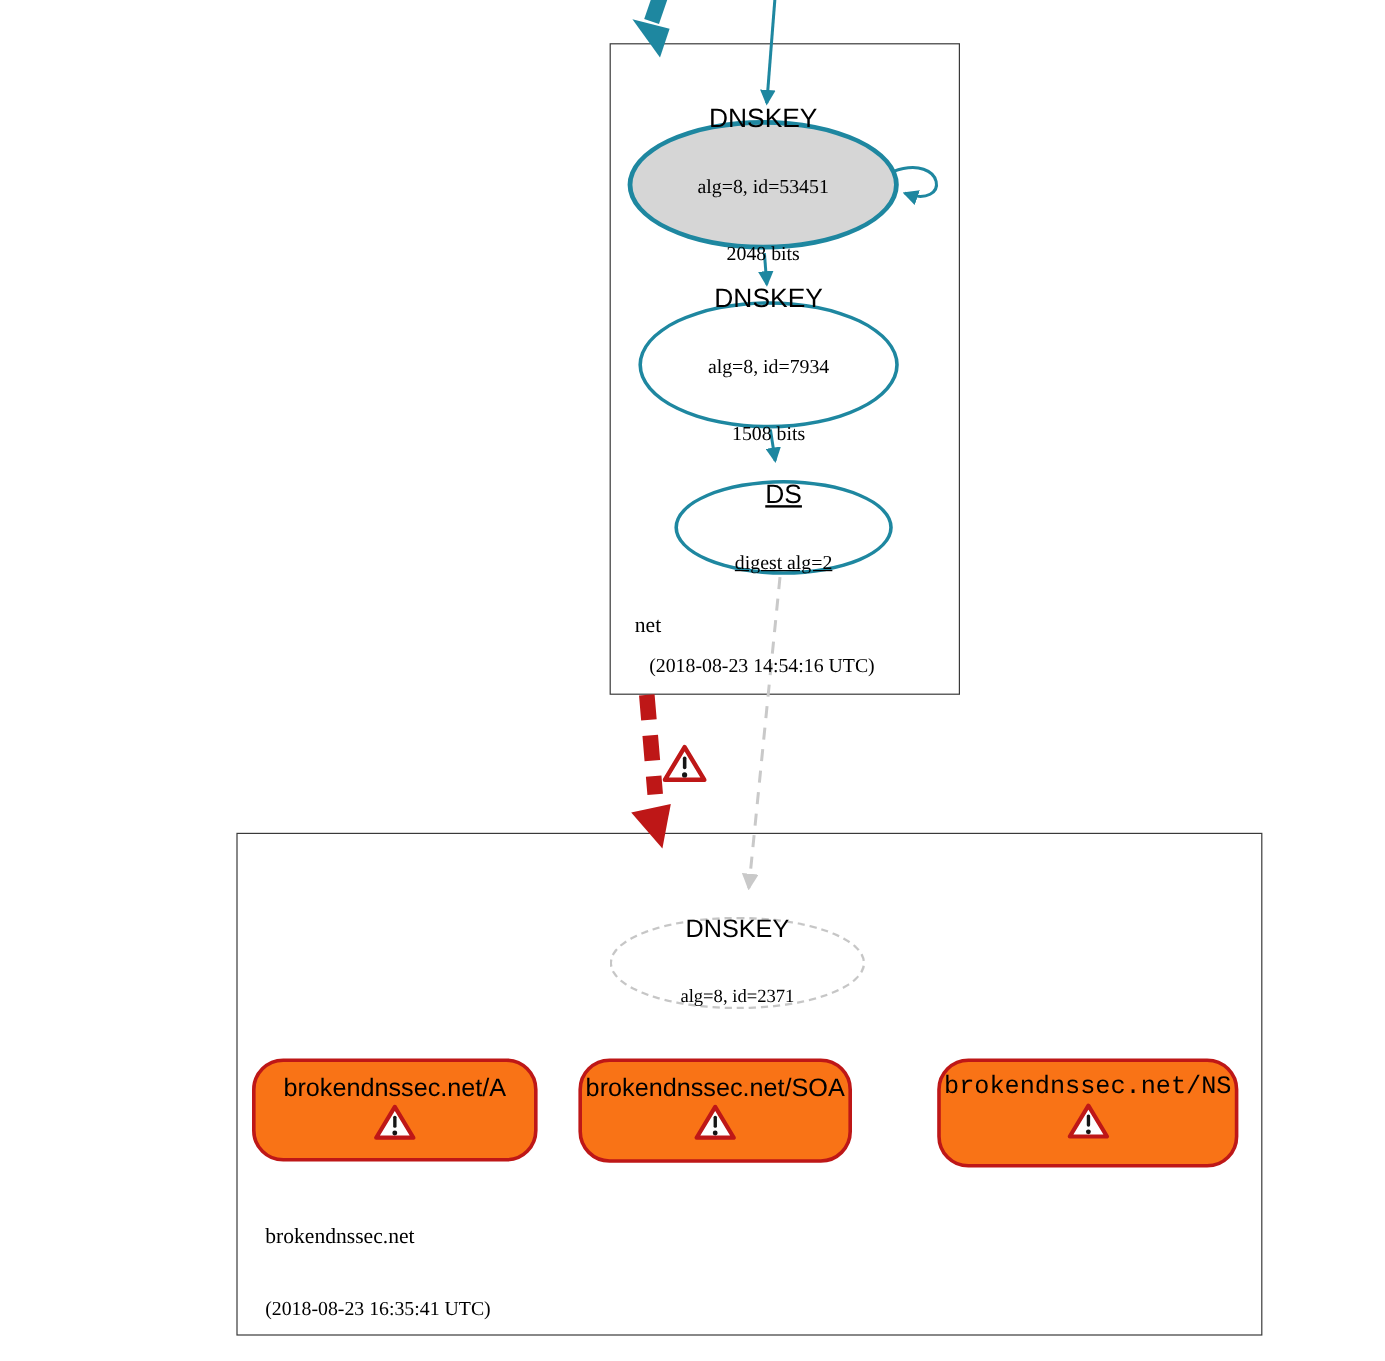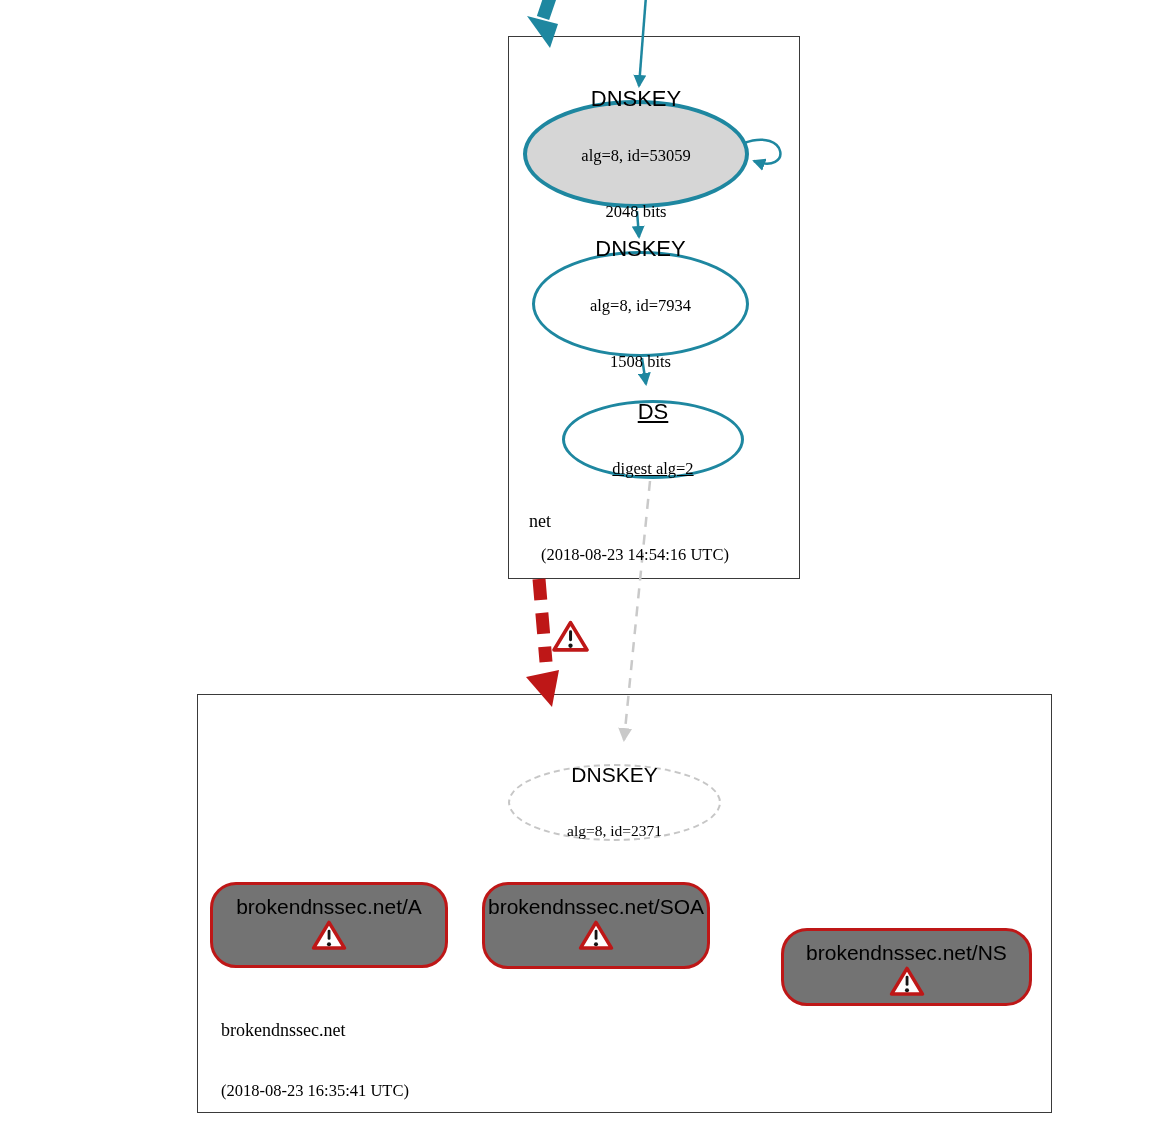--- a/index.html
+++ b/index.html
@@ -22,21 +22,21 @@
     box-sizing:border-box;text-align:center;gap:36px;
   }
   .ellipse.ksk{background:var(--ksk-fill);border:4px solid var(--secure);}
   .ellipse.zsk{border:3px solid var(--secure);}
   .ellipse.ds{border:3px solid var(--secure);text-decoration:underline;}
   .ellipse.dashed{border:2px dashed #c6c6c6;background:#ffffff;}
   .node-title{font-size:22px;line-height:1.05;color:#000;}
   .node-title.sm{font-size:21px;}
   .node-attr{font-family:"Liberation Serif",serif;font-size:16.5px;line-height:1.18;color:#000;}
   .rrset{
-    position:absolute;border:3px solid var(--bogus);border-radius:26px;background:#737373;
+    position:absolute;border:3px solid var(--bogus);border-radius:26px;background:#f97316;
     z-index:3;display:flex;flex-direction:column;align-items:center;
     box-sizing:border-box;padding-top:10px;width:auto;
   }
   .rrset-label{font-size:21px;color:#000;white-space:nowrap;}
   .zone-name{position:absolute;font-family:"Liberation Serif",serif;font-size:18px;color:#000;z-index:4;}
   .zone-ts{position:absolute;font-family:"Liberation Serif",serif;font-size:16.5px;color:#000;z-index:4;}
   .warn-abs{position:absolute;z-index:4;}
   .e-secure{stroke:var(--secure);}
   .e-bogus{stroke:var(--bogus);}
   .e-gray{stroke:var(--edge-gray);}
@@ -72,21 +72,21 @@
   <line x1="642" y1="358" x2="646" y2="384" class="e-secure" stroke-width="2.5" marker-end="url(#ah-teal)"></line>
 
   <line x1="650" y1="481" x2="624" y2="740" class="e-gray" stroke-width="2.5" stroke-dasharray="10 8" marker-end="url(#ah-gray)"></line>
 
   <line x1="539" y1="579" x2="546" y2="662" class="e-bogus" stroke-width="13" stroke-dasharray="21 13"></line>
   <polygon points="552,707 526,677 559,670" class="f-bogus"></polygon>
 </svg>
 
 <div class="ellipse ksk" style="left:523px;top:100px;width:226px;height:108px;">
   <div class="node-title">DNSKEY</div>
-  <div class="node-attr">alg=8, id=53059</div>
+  <div class="node-attr">alg=8, id=53451</div>
   <div class="node-attr">2048 bits</div>
 </div>
 
 <div class="ellipse zsk" style="left:532px;top:251px;width:217px;height:106px;">
   <div class="node-title">DNSKEY</div>
   <div class="node-attr">alg=8, id=7934</div>
   <div class="node-attr">1508 bits</div>
 </div>
 
 <div class="ellipse ds" style="left:562px;top:400px;width:182px;height:79px;">
@@ -119,21 +119,21 @@
 
 <div class="rrset" style="left:482px;top:882px;width:228px;height:87px;">
   <div class="rrset-label">brokendnssec.net/SOA</div>
   <svg width="36" height="31" viewBox="0 0 36 32" style="margin-top:1px;">
     <path d="M18 2.5 L34 29 L2 29 Z" fill="#fefefe" stroke="var(--bogus)" stroke-width="3.6" stroke-linejoin="round"></path>
     <rect x="16.6" y="10" width="2.9" height="10.5" rx="1.4" fill="#151515"></rect>
     <circle cx="18" cy="25" r="2.1" fill="#151515"></circle>
   </svg>
 </div>
 
-<div class="rrset" style="left:781px;top:928px;width:251px;height:78px;">
+<div class="rrset" style="left:781px;top:882px;width:251px;height:91px;font-family:Liberation Mono, monospace;">
   <div class="rrset-label">brokendnssec.net/NS</div>
   <svg width="36" height="31" viewBox="0 0 36 32" style="margin-top:1px;">
     <path d="M18 2.5 L34 29 L2 29 Z" fill="#fefefe" stroke="var(--bogus)" stroke-width="3.6" stroke-linejoin="round"></path>
     <rect x="16.6" y="10" width="2.9" height="10.5" rx="1.4" fill="#151515"></rect>
     <circle cx="18" cy="25" r="2.1" fill="#151515"></circle>
   </svg>
 </div>
 
 <div class="zone-name" style="left:221px;top:1020px;">brokendnssec.net</div>
 <div class="zone-ts" style="left:221px;top:1081px;text-align:right;">(2018-08-23 16:35:41 UTC)</div>

